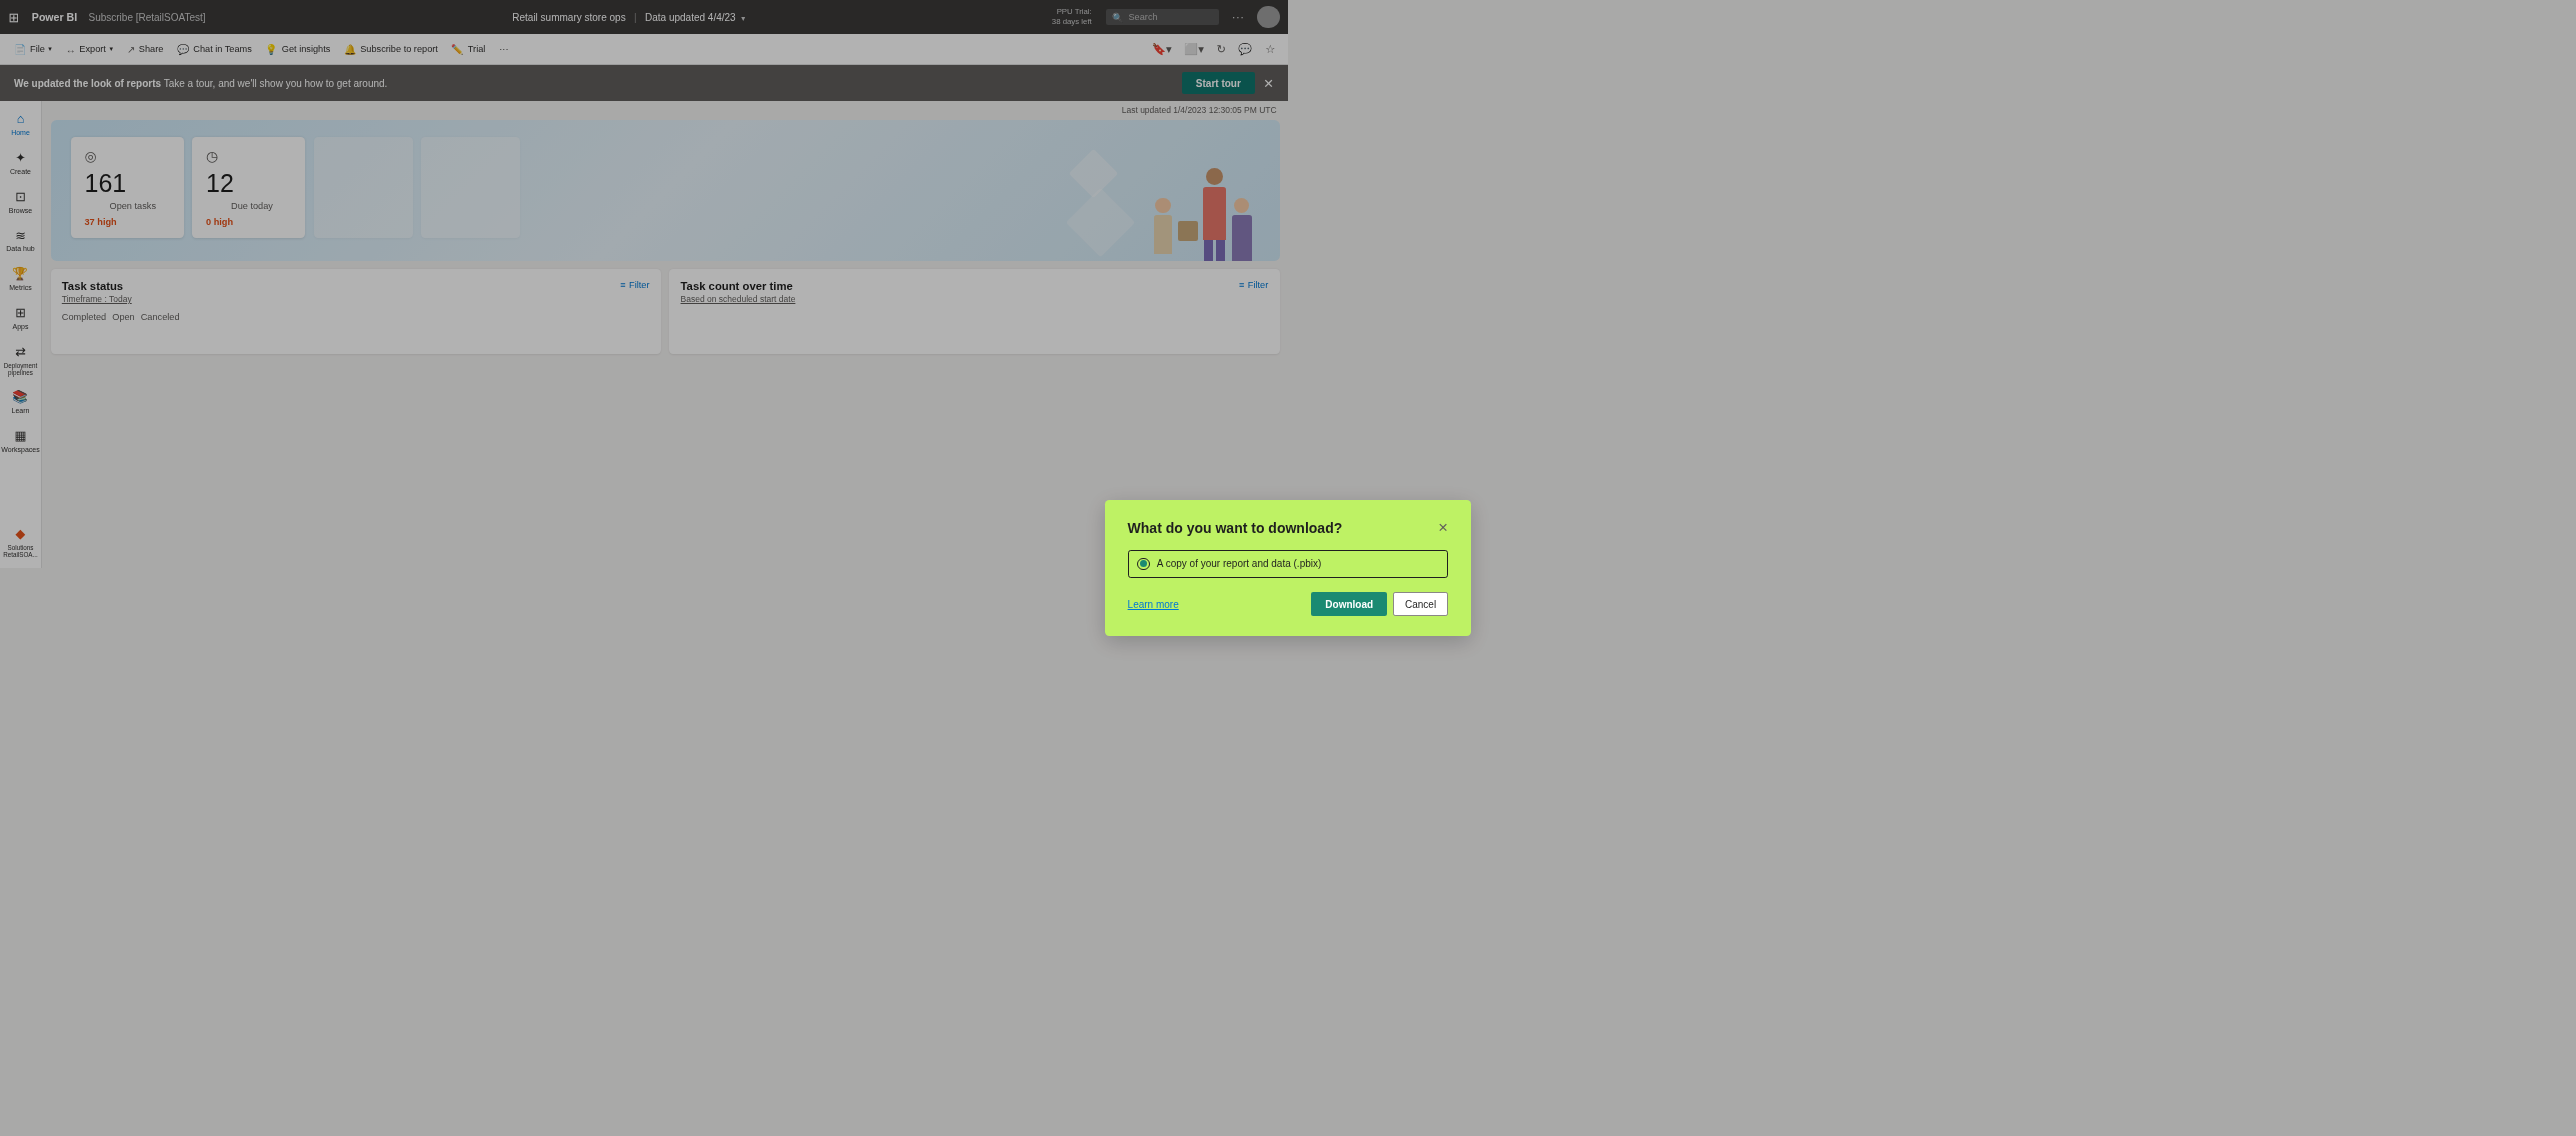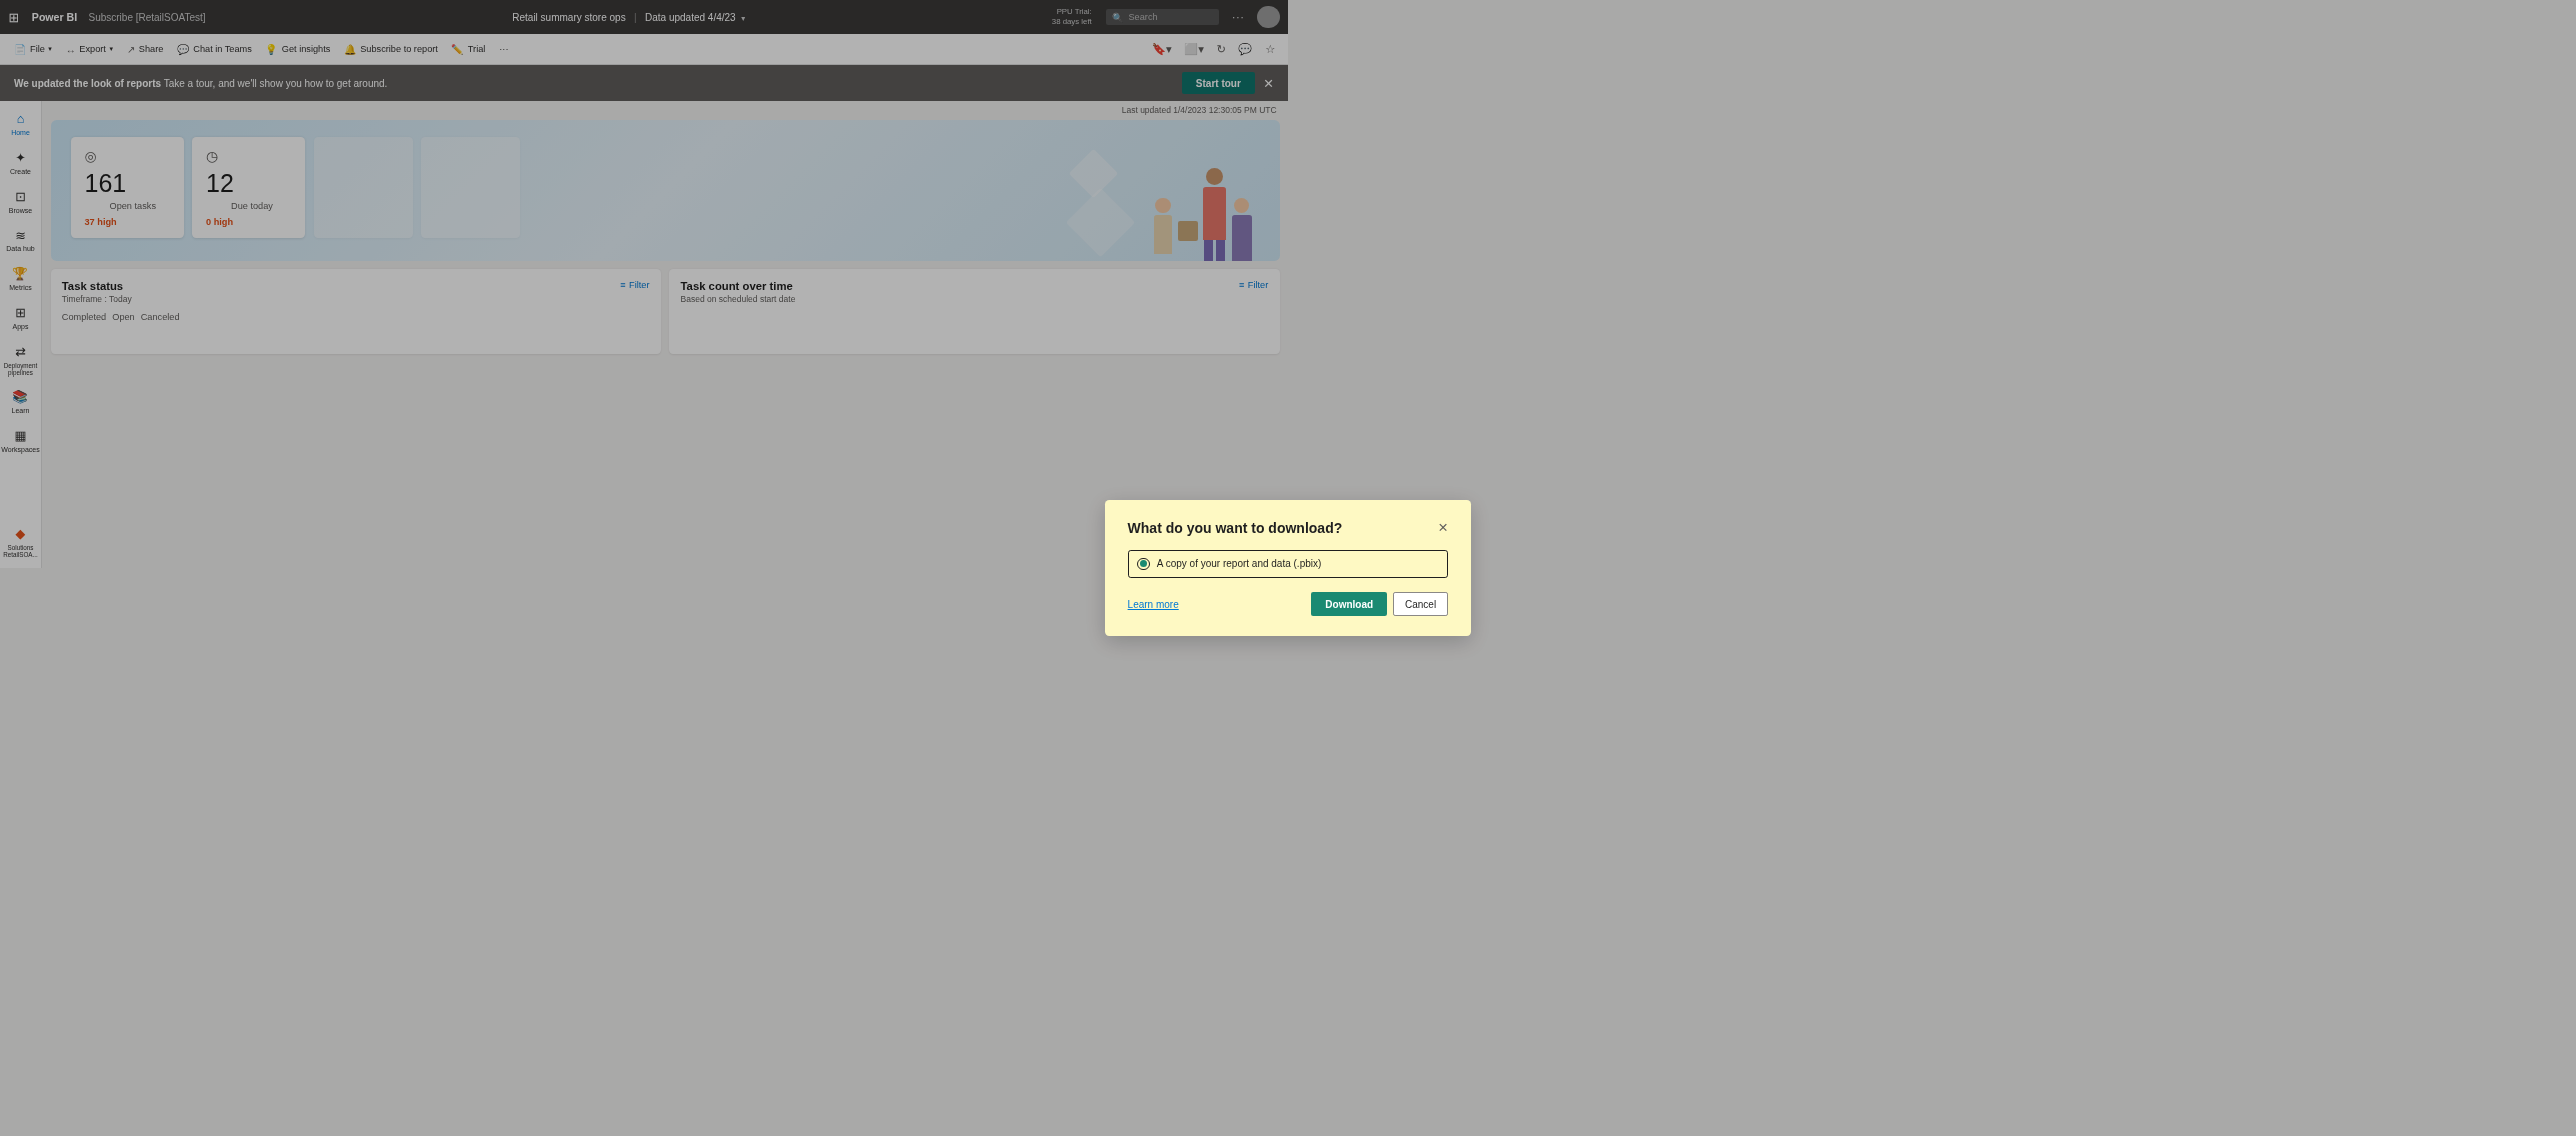--- a/index.html
+++ b/index.html
@@ -118,36 +118,36 @@
     }
 
     
     .bottom-panels { display: flex; gap: 8.5px; margin: 0 8.5px; }
     .bottom-panel {
       flex: 1; background: #fff; border-radius: 4.2px; padding: 11.3px;
       box-shadow: 0 0.7px 2.1px rgba(0,0,0,0.08); min-height: 85px;
     }
     .panel-header { display: flex; justify-content: space-between; align-items: flex-start; margin-bottom: 2.8px; }
     .panel-title { font-size: 11.3px; font-weight: 600; color: #1f1f1f; }
-    .panel-subtitle { font-size: 8.5px; color: #605e5c; margin-top: 1.4px; }
+    .panel-subtitle { font-size: 8.5px; color: #605e5c; margin-top: 1.4px; text-decoration: underline; }
     .filter-btn {
       display: flex; align-items: center; gap: 3.5px; font-size: 9.2px;
       color: #0078d4; cursor: pointer; background: none; border: none;
     }
     .panel-cols { display: flex; gap: 6px; margin-top: 8.5px; }
     .panel-col-label { font-size: 9.2px; color: #605e5c; }
 
     
     .modal-overlay {
       position: fixed; top: 0; left: 0; width: 100%; height: 100%;
       background: rgba(0,0,0,0.3); display: flex; align-items: center; justify-content: center;
       z-index: 1000;
     }
     .modal {
-      background: #fef9c3; border-radius: 4.2px; padding: 20px 22.6px;
+      background: #bef264; border-radius: 4.2px; padding: 20px 22.6px;
       width: 366px; box-shadow: 0 5.6px 22.6px rgba(0,0,0,0.2);
     }
     .modal-header {
       display: flex; justify-content: space-between; align-items: center; margin-bottom: 14px;
     }
     .modal-title { font-size: 14px; font-weight: 600; color: #1f1f1f; }
     .modal-close {
       font-size: 12.7px; color: #605e5c; cursor: pointer; background: none; border: none;
     }
     .radio-option {

